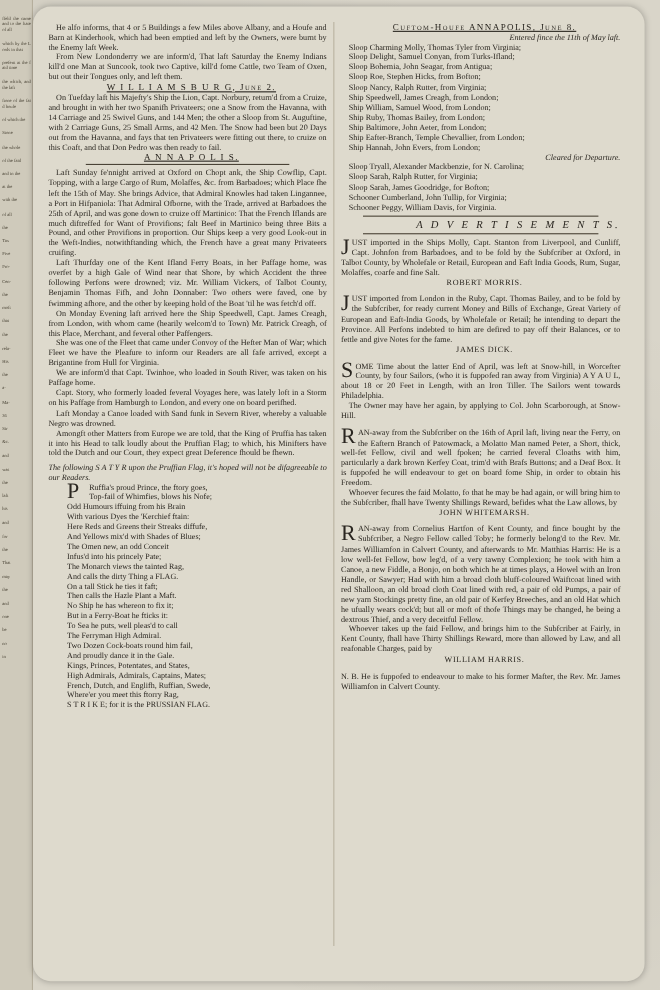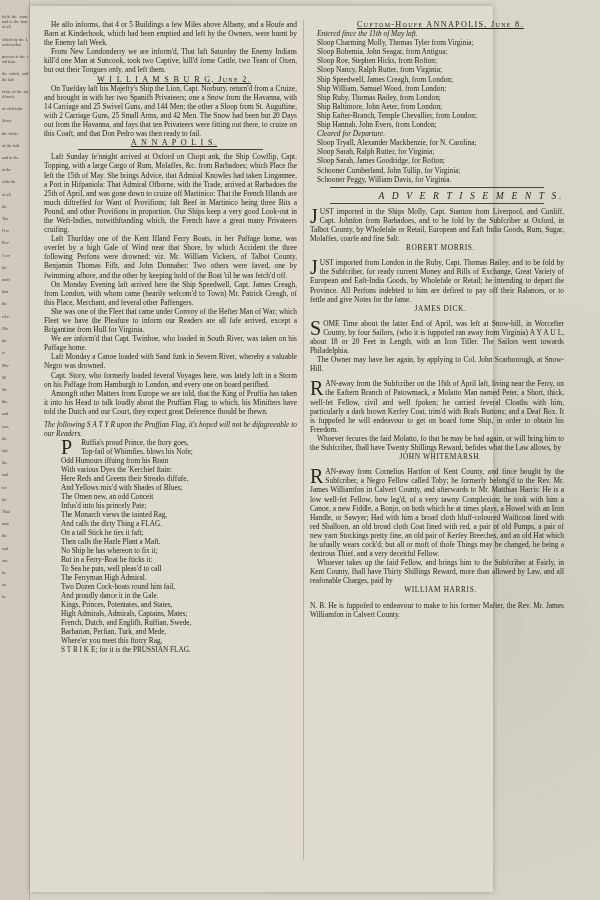--- a/index.html
+++ b/index.html
@@ -39,23 +39,24 @@
     font-family: "Liberation Serif", serif;
   }
   .left-strip div {
     margin-bottom: 7px;
     text-align: justify;
     word-break: break-all;
   }
   .sheet {
     position: absolute;
     left: 30px; top: 6px;
-    width: 463px; height: 886px;
+    width: 556px; height: 886px;
     background: #dedacd;
     box-shadow: 0 0 6px rgba(0,0,0,0.25);
+    border-radius: 16px;
   }
   .inner {
     position: absolute;
     left: 8px; top: 14px;
     width: 540px; height: 852px;
     border-top: 0;
   }
   .cols {
     display: flex;
     width: 540px;
@@ -110,21 +111,21 @@
     font-variant: small-caps;
     letter-spacing: 0.6px;
     text-indent: 0;
   }
   .verse {
     text-indent: 0;
     padding-left: 10px;
     font-size: 7.3px;
     line-height: 9.0px;
   }
-  .center { text-align: left; text-indent: 0; }
+  .center { text-align: right; text-indent: 0; }
   .shiplist { text-indent: 0; }
   .ad { margin-bottom: 6px; }
   .smallgap { height: 4px; }
 </style>
 </head>
 <body>
 
 <div class="page">
 
   <div class="left-strip" id="left-strip">
@@ -190,22 +191,22 @@
           <p>On Tuefday laft his Majefty's Ship the Lion, Capt. Norbury, return'd from a Cruize, and brought in with her two Spanifh Privateers; one a Snow from the Havanna, with 14 Carriage and 25 Swivel Guns, and 144 Men; the other a Sloop from St. Auguftine, with 2 Carriage Guns, 25 Small Arms, and 42 Men.  The Snow had been but 20 Days out from the Havanna, and fays that ten Privateers were fitting out there, to cruize on this Coaft, and that Don Pedro was then ready to fail.</p>
 
           <p class="hd">A N N A P O L I S.</p>
           <div class="rule thin"></div>
 
           <p>Laft Sunday fe'nnight arrived at Oxford on Chopt ank, the Ship Cowflip, Capt. Topping, with a large Cargo of Rum, Molaffes, &amp;c. from Barbadoes; which Place fhe left the 15th of May.  She brings Advice, that Admiral Knowles had taken Lingannee, a Port in Hifpaniola: That Admiral Ofborne, with the Trade, arrived at Barbadoes the 25th of April, and was gone down to cruize off Martinico: That the French Iflands are much diftreffed for Want of Provifions; falt Beef in Martinico being three Bits a Pound, and other Provifions in proportion.  Our Ships keep a very good Look-out in the Weft-Indies, notwithftanding which, the French have a great many Privateers cruifing.</p>
           <p>Laft Thurfday one of the Kent Ifland Ferry Boats, in her Paffage home, was overfet by a high Gale of Wind near that Shore, by which Accident the three following Perfons were drowned; viz. Mr. William Vickers, of Talbot County, Benjamin Thomas Fifh, and John Donnaber: Two others were faved, one by fwimming afhore, and the other by keeping hold of the Boat 'til he was fetch'd off.</p>
           <p>On Monday Evening laft arrived here the Ship Speedwell, Capt. James Creagh, from London, with whom came (hearily welcom'd to Town) Mr. Patrick Creagh, of this Place, Merchant, and feveral other Paffengers.</p>
           <p>She was one of the Fleet that came under Convoy of the Hefter Man of War; which Fleet we have the Pleafure to inform our Readers are all fafe arrived, except a Brigantine from Hull for Virginia.</p>
           <p>We are inform'd that Capt. Twinhoe, who loaded in South River, was taken on his Paffage home.</p>
+          <p>Capt. Story, who formerly loaded feveral Voyages here, was lately loft in a Storm on his Paffage from Hamburgh to London, and every one on board perifhed.</p>
           <p>Laft Monday a Canoe loaded with Sand funk in Severn River, whereby a valuable Negro was drowned.</p>
-          <p>Capt. Story, who formerly loaded feveral Voyages here, was lately loft in a Storm on his Paffage from Hamburgh to London, and every one on board perifhed.</p>
           <p>Amongft other Matters from Europe we are told, that the King of Pruffia has taken it into his Head to talk loudly about the Pruffian Flag; to which, his Minifters have told the Dutch and our Court, they expect great Deference fhould be fhewn.</p>
 
           <div class="smallgap"></div>
           <p class="it noind">The following S A T Y R upon the Pruffian Flag, it's hoped will not be difagreeable to our Readers.</p>
           <div id="verse-block">
               <p class="verse"><span class="dropcap">P</span> Ruffia's proud Prince, the ftory goes,</p>
               <p class="verse">Top-fail of Whimfies, blows his Nofe;</p>
               <p class="verse">Odd Humours iffuing from his Brain</p>
               <p class="verse">With various Dyes the 'Kerchief ftain:</p>
               <p class="verse">Here Reds and Greens their Streaks diffufe,</p>
@@ -218,33 +219,33 @@
               <p class="verse">Then calls the Hazle Plant a Maft.</p>
               <p class="verse">No Ship he has whereon to fix it;</p>
               <p class="verse">But in a Ferry-Boat he fticks it:</p>
               <p class="verse">To Sea he puts, well pleas'd to call</p>
               <p class="verse">The Ferryman High Admiral.</p>
               <p class="verse">Two Dozen Cock-boats round him fail,</p>
               <p class="verse">And proudly dance it in the Gale.</p>
               <p class="verse">Kings, Princes, Potentates, and States,</p>
               <p class="verse">High Admirals, Admirals, Captains, Mates;</p>
               <p class="verse">French, Dutch, and Englifh, Ruffian, Swede,</p>
-              <p class="verse">Barbarian, Perfian, Turk, and Mede,</p>
               <p class="verse">Where'er you meet this ftorry Rag,</p>
               <p class="verse">S T R I K E; for it is the PRUSSIAN FLAG.</p>
             </div>
 
         </div>
 
         <div class="col right">
 
           <p class="hd">Cuftom-Houfe ANNAPOLIS, June 8.</p>
           <p class="center it">Entered fince the 11th of May laft.</p>
           <div id="entered-list">
               <p class="shiplist">Sloop Charming Molly, Thomas Tyler from Virginia;</p>
+              <p class="shiplist">Sloop Delight, Samuel Conyan, from Turks-Ifland;</p>
               <p class="shiplist">Sloop Bohemia, John Seagar, from Antigua;</p>
               <p class="shiplist">Sloop Roe, Stephen Hicks, from Bofton;</p>
               <p class="shiplist">Sloop Nancy, Ralph Rutter, from Virginia;</p>
               <p class="shiplist">Ship Speedwell, James Creagh, from London;</p>
               <p class="shiplist">Ship William, Samuel Wood, from London;</p>
               <p class="shiplist">Ship Ruby, Thomas Bailey, from London;</p>
               <p class="shiplist">Ship Baltimore, John Aeter, from London;</p>
               <p class="shiplist">Ship Eafter-Branch, Temple Chevallier, from London;</p>
               <p class="shiplist">Ship Hannah, John Evers, from London;</p>
             </div>

